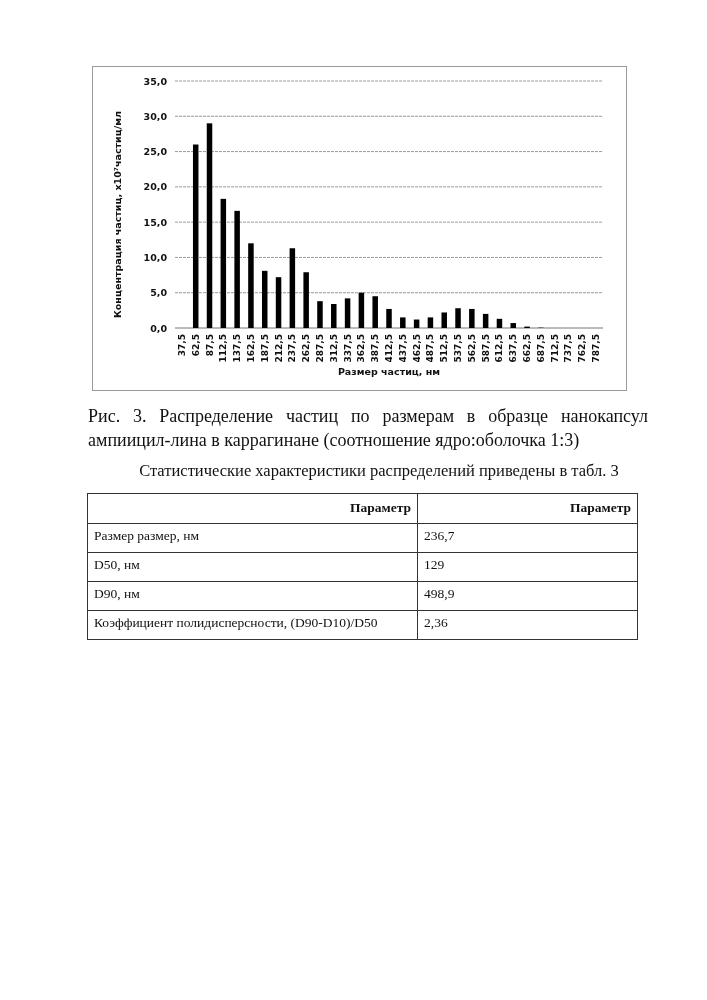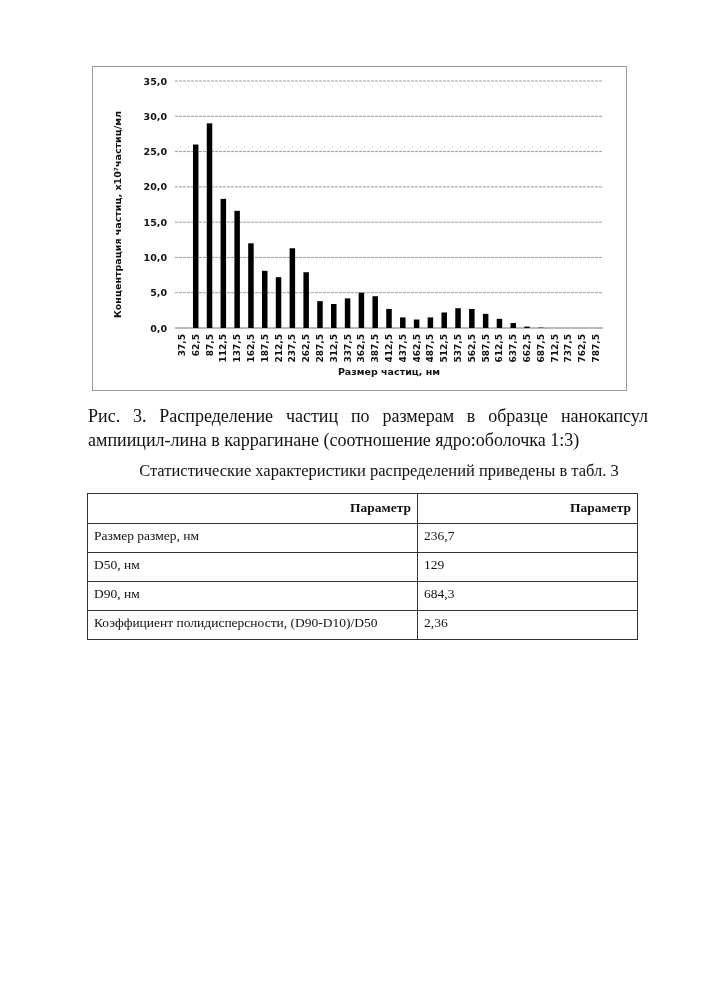--- a/index.html
+++ b/index.html
@@ -113,20 +113,20 @@
     <tr>
       <td>Размер размер, нм</td>
       <td class="val">236,7</td>
     </tr>
     <tr>
       <td>D50, нм</td>
       <td class="val">129</td>
     </tr>
     <tr>
       <td>D90, нм</td>
-      <td class="val">684,3</td>
+      <td class="val">498,9</td>
     </tr>
     <tr>
       <td>Коэффициент полидисперсности, (D90-D10)/D50</td>
       <td class="val">2,36</td>
     </tr>
   </tbody>
 </table>
 
 </body></html>

